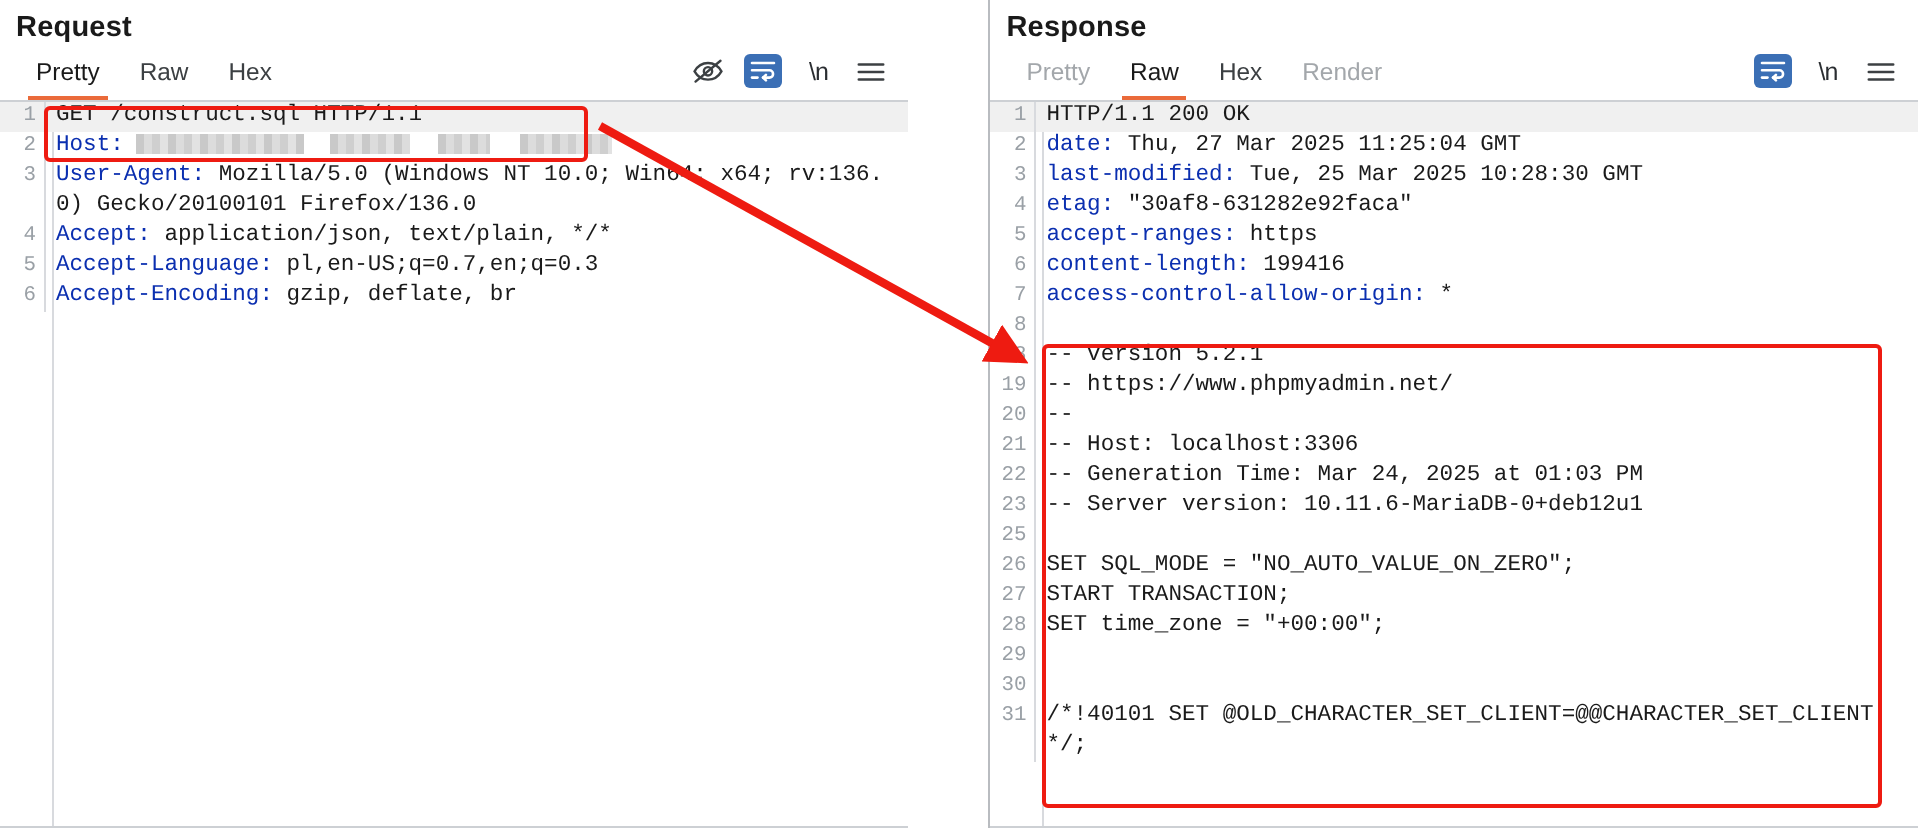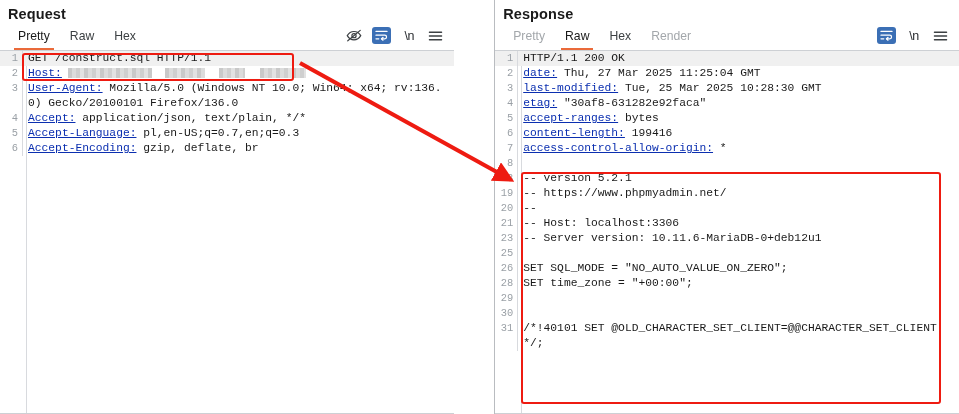--- a/index.html
+++ b/index.html
@@ -131,21 +131,21 @@
     background: #d8dade;
     min-height: 15px;
   }
   .txt {
     padding-left: 5px;
     white-space: pre-wrap;
     word-break: break-all;
     color: #1a1a1a;
     flex: 1;
   }
-  .k { color: #0b2fb0; font-weight: normal; text-decoration: underline; }
+  .k { color: #0b2fb0; font-weight: normal; }
   .v { color: #1a1a1a; font-family: Liberation Mono, monospace; }
 
   
   .gut-rule {
     position: absolute;
     left: 26px;
     top: 0;
     bottom: 0;
     width: 1px;
     background: #d8dade;
@@ -329,21 +329,21 @@
             <div class="txt"><span class="k">last-modified:</span><span class="v"> Tue, 25 Mar 2025 10:28:30 GMT</span></div>
           </div>
           <div class="row">
             <div class="gut">4</div>
             <div class="gut-sep"></div>
             <div class="txt"><span class="k">etag:</span><span class="v"> "30af8-631282e92faca"</span></div>
           </div>
           <div class="row">
             <div class="gut">5</div>
             <div class="gut-sep"></div>
-            <div class="txt"><span class="k">accept-ranges:</span><span class="v"> bytes</span></div>
+            <div class="txt"><span class="k">accept-ranges:</span><span class="v"> https</span></div>
           </div>
           <div class="row">
             <div class="gut">6</div>
             <div class="gut-sep"></div>
             <div class="txt"><span class="k">content-length:</span><span class="v"> 199416</span></div>
           </div>
           <div class="row">
             <div class="gut">7</div>
             <div class="gut-sep"></div>
             <div class="txt"><span class="k">access-control-allow-origin:</span><span class="v"> *</span></div>
@@ -367,33 +367,43 @@
             <div class="gut">20</div>
             <div class="gut-sep"></div>
             <div class="txt"><span class="v">--</span></div>
           </div>
           <div class="row">
             <div class="gut">21</div>
             <div class="gut-sep"></div>
             <div class="txt"><span class="v">-- Host: localhost:3306</span></div>
           </div>
           <div class="row">
+            <div class="gut">22</div>
+            <div class="gut-sep"></div>
+            <div class="txt"><span class="v">-- Generation Time: Mar 24, 2025 at 01:03 PM</span></div>
+          </div>
+          <div class="row">
             <div class="gut">23</div>
             <div class="gut-sep"></div>
             <div class="txt"><span class="v">-- Server version: 10.11.6-MariaDB-0+deb12u1</span></div>
           </div>
           <div class="row">
             <div class="gut">25</div>
             <div class="gut-sep"></div>
             <div class="txt">&nbsp;</div>
           </div>
           <div class="row">
             <div class="gut">26</div>
             <div class="gut-sep"></div>
             <div class="txt"><span class="v">SET SQL_MODE = "NO_AUTO_VALUE_ON_ZERO";</span></div>
+          </div>
+          <div class="row">
+            <div class="gut">27</div>
+            <div class="gut-sep"></div>
+            <div class="txt"><span class="v">START TRANSACTION;</span></div>
           </div>
           <div class="row">
             <div class="gut">28</div>
             <div class="gut-sep"></div>
             <div class="txt"><span class="v">SET time_zone = "+00:00";</span></div>
           </div>
           <div class="row">
             <div class="gut">29</div>
             <div class="gut-sep"></div>
             <div class="txt">&nbsp;</div>

